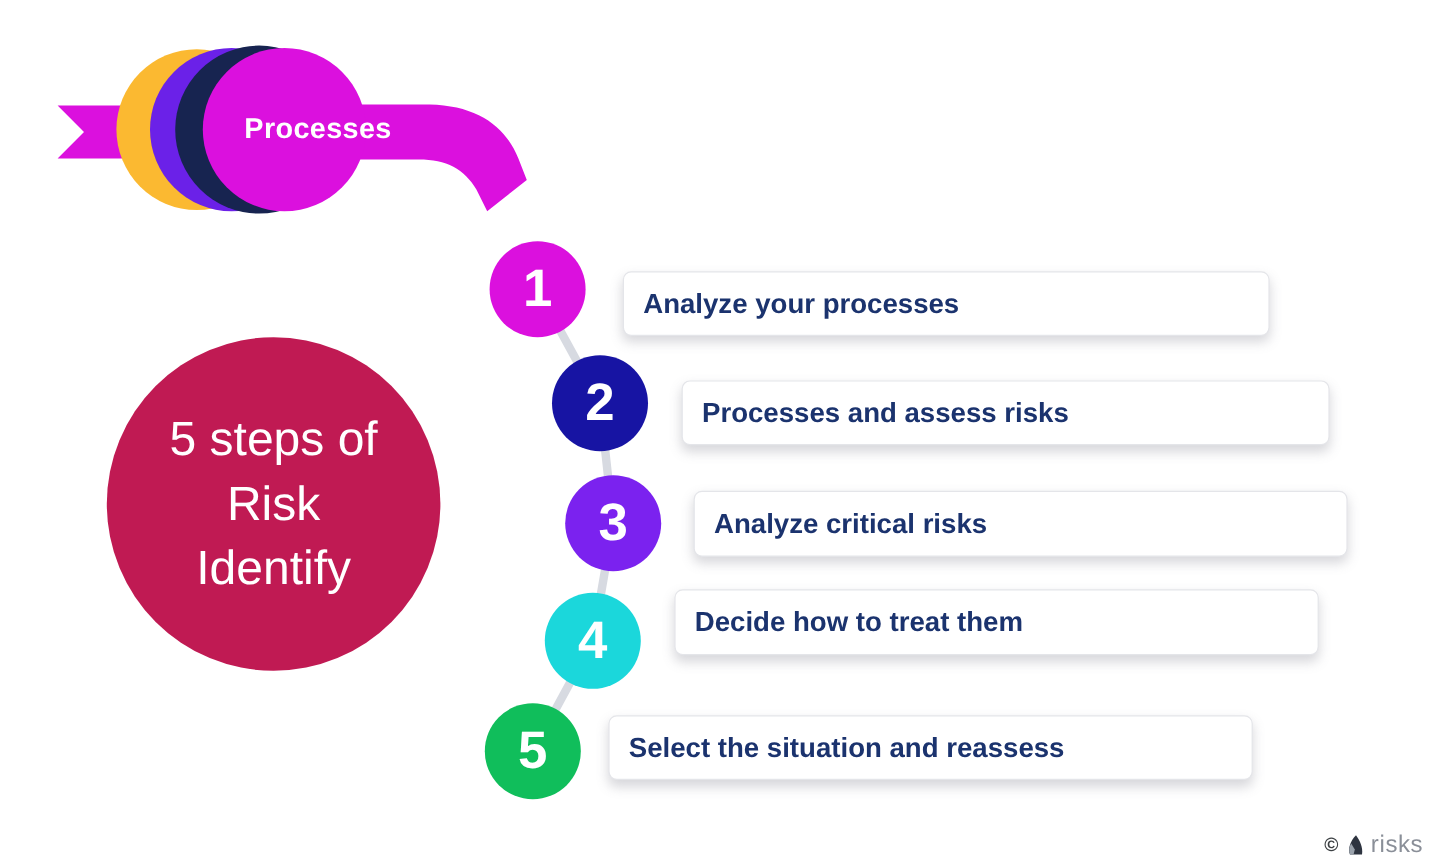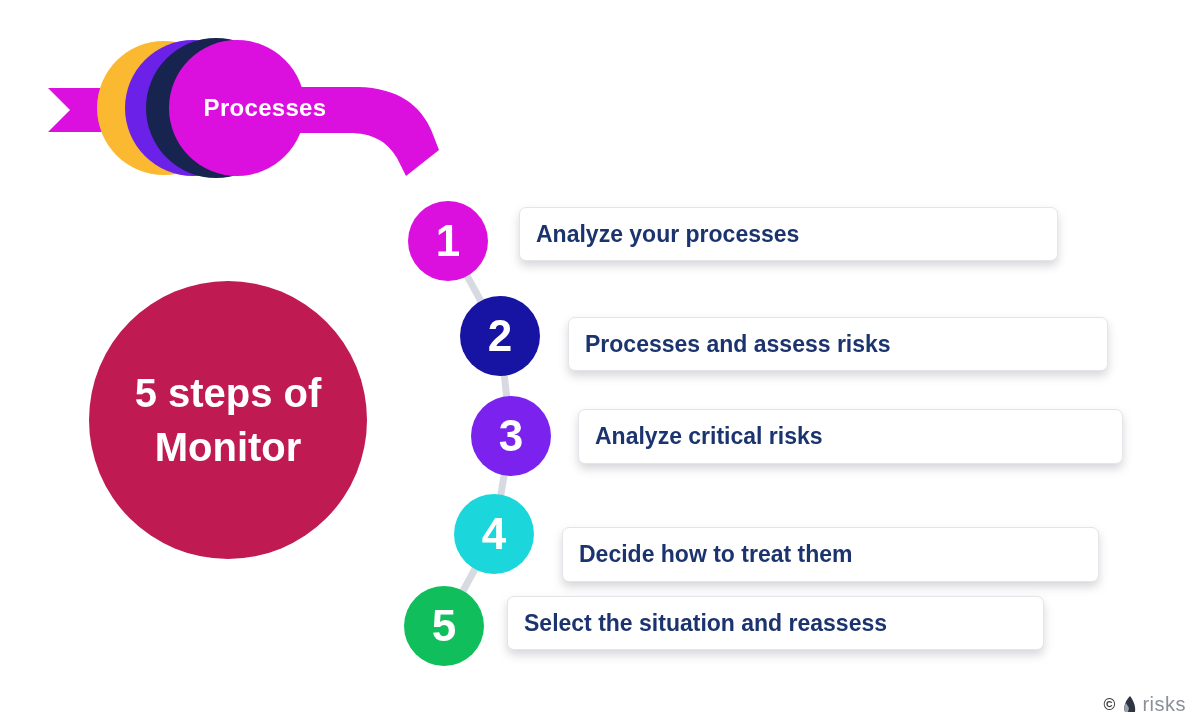--- a/index.html
+++ b/index.html
@@ -42,21 +42,21 @@
     top: 266px;
     width: 278px;
     height: 278px;
     border-radius: 50%;
     display: flex;
     flex-direction: column;
     align-items: center;
     justify-content: center;
     color: #ffffff;
     font-size: 40px;
-    font-weight: 700;
+    font-weight: 400;
     line-height: 54px;
     text-align: center;
   }
 
   
   .connector-svg {
     position: absolute;
     left: 0;
     top: 0;
     z-index: 1;
@@ -89,24 +89,24 @@
     color: #1b336e;
     font-size: 23px;
     font-weight: 700;
     z-index: 2;
   }
   .c1 { left: 408px; top: 186px; }
   .c2 { left: 460px; top: 281px; }
   .c3 { left: 471px; top: 381px; }
   .c4 { left: 454px; top: 479px; }
   .c5 { left: 404px; top: 571px; }
-  .b1 { left: 519px; top: 192px; width: 539px; height: 54px; }
+  .b1 { left: 519px; top: 211px; width: 539px; height: 54px; }
   .b2 { left: 568px; top: 302px; width: 540px; height: 54px; }
   .b3 { left: 578px; top: 394px; width: 545px; height: 55px; }
-  .b4 { left: 562px; top: 512px; width: 537px; height: 55px; }
+  .b4 { left: 562px; top: 476px; width: 537px; height: 55px; }
   .b5 { left: 507px; top: 581px; width: 537px; height: 54px; }
 
   
   .footer {
     position: absolute;
     right: 14px;
     bottom: 13px;
     display: flex;
     align-items: center;
     gap: 5px;
@@ -132,21 +132,22 @@
     <path d="M285 72 L358 72 C398 73 421 90 432 117 L439 135 L406 161 L397 143 C387 126 372 118 349 118 L285 118 Z" fill="#DB10DE"></path>
     <circle cx="164" cy="93" r="67" fill="#FBB931"></circle>
     <circle cx="193" cy="93" r="68" fill="#6B21E8"></circle>
     <circle cx="216" cy="93" r="70" fill="#172450"></circle>
     <circle cx="237" cy="93" r="68" fill="#DB10DE"></circle>
   </svg>
   <div class="ribbon-label">Processes</div>
 
   <div class="title-circle" style="background-color: rgb(192, 26, 83);">
     <span>5 steps of</span>
-    <span>Monitor</span>
+    <span>Risk</span>
+    <span>Identify</span>
   </div>
 
   <svg class="connector-svg" width="1200" height="714" viewBox="0 0 1200 714" aria-hidden="true">
     <polyline points="448,226 500,321 511,421 494,519 444,611" fill="none" stroke="#D7DAE1" stroke-width="7" stroke-linecap="round"></polyline>
   </svg>
 
   <div class="step-circle c1" style="background-color: rgb(219, 16, 222);">
     <span>1</span>
   </div>
   <div class="step-box b1">

